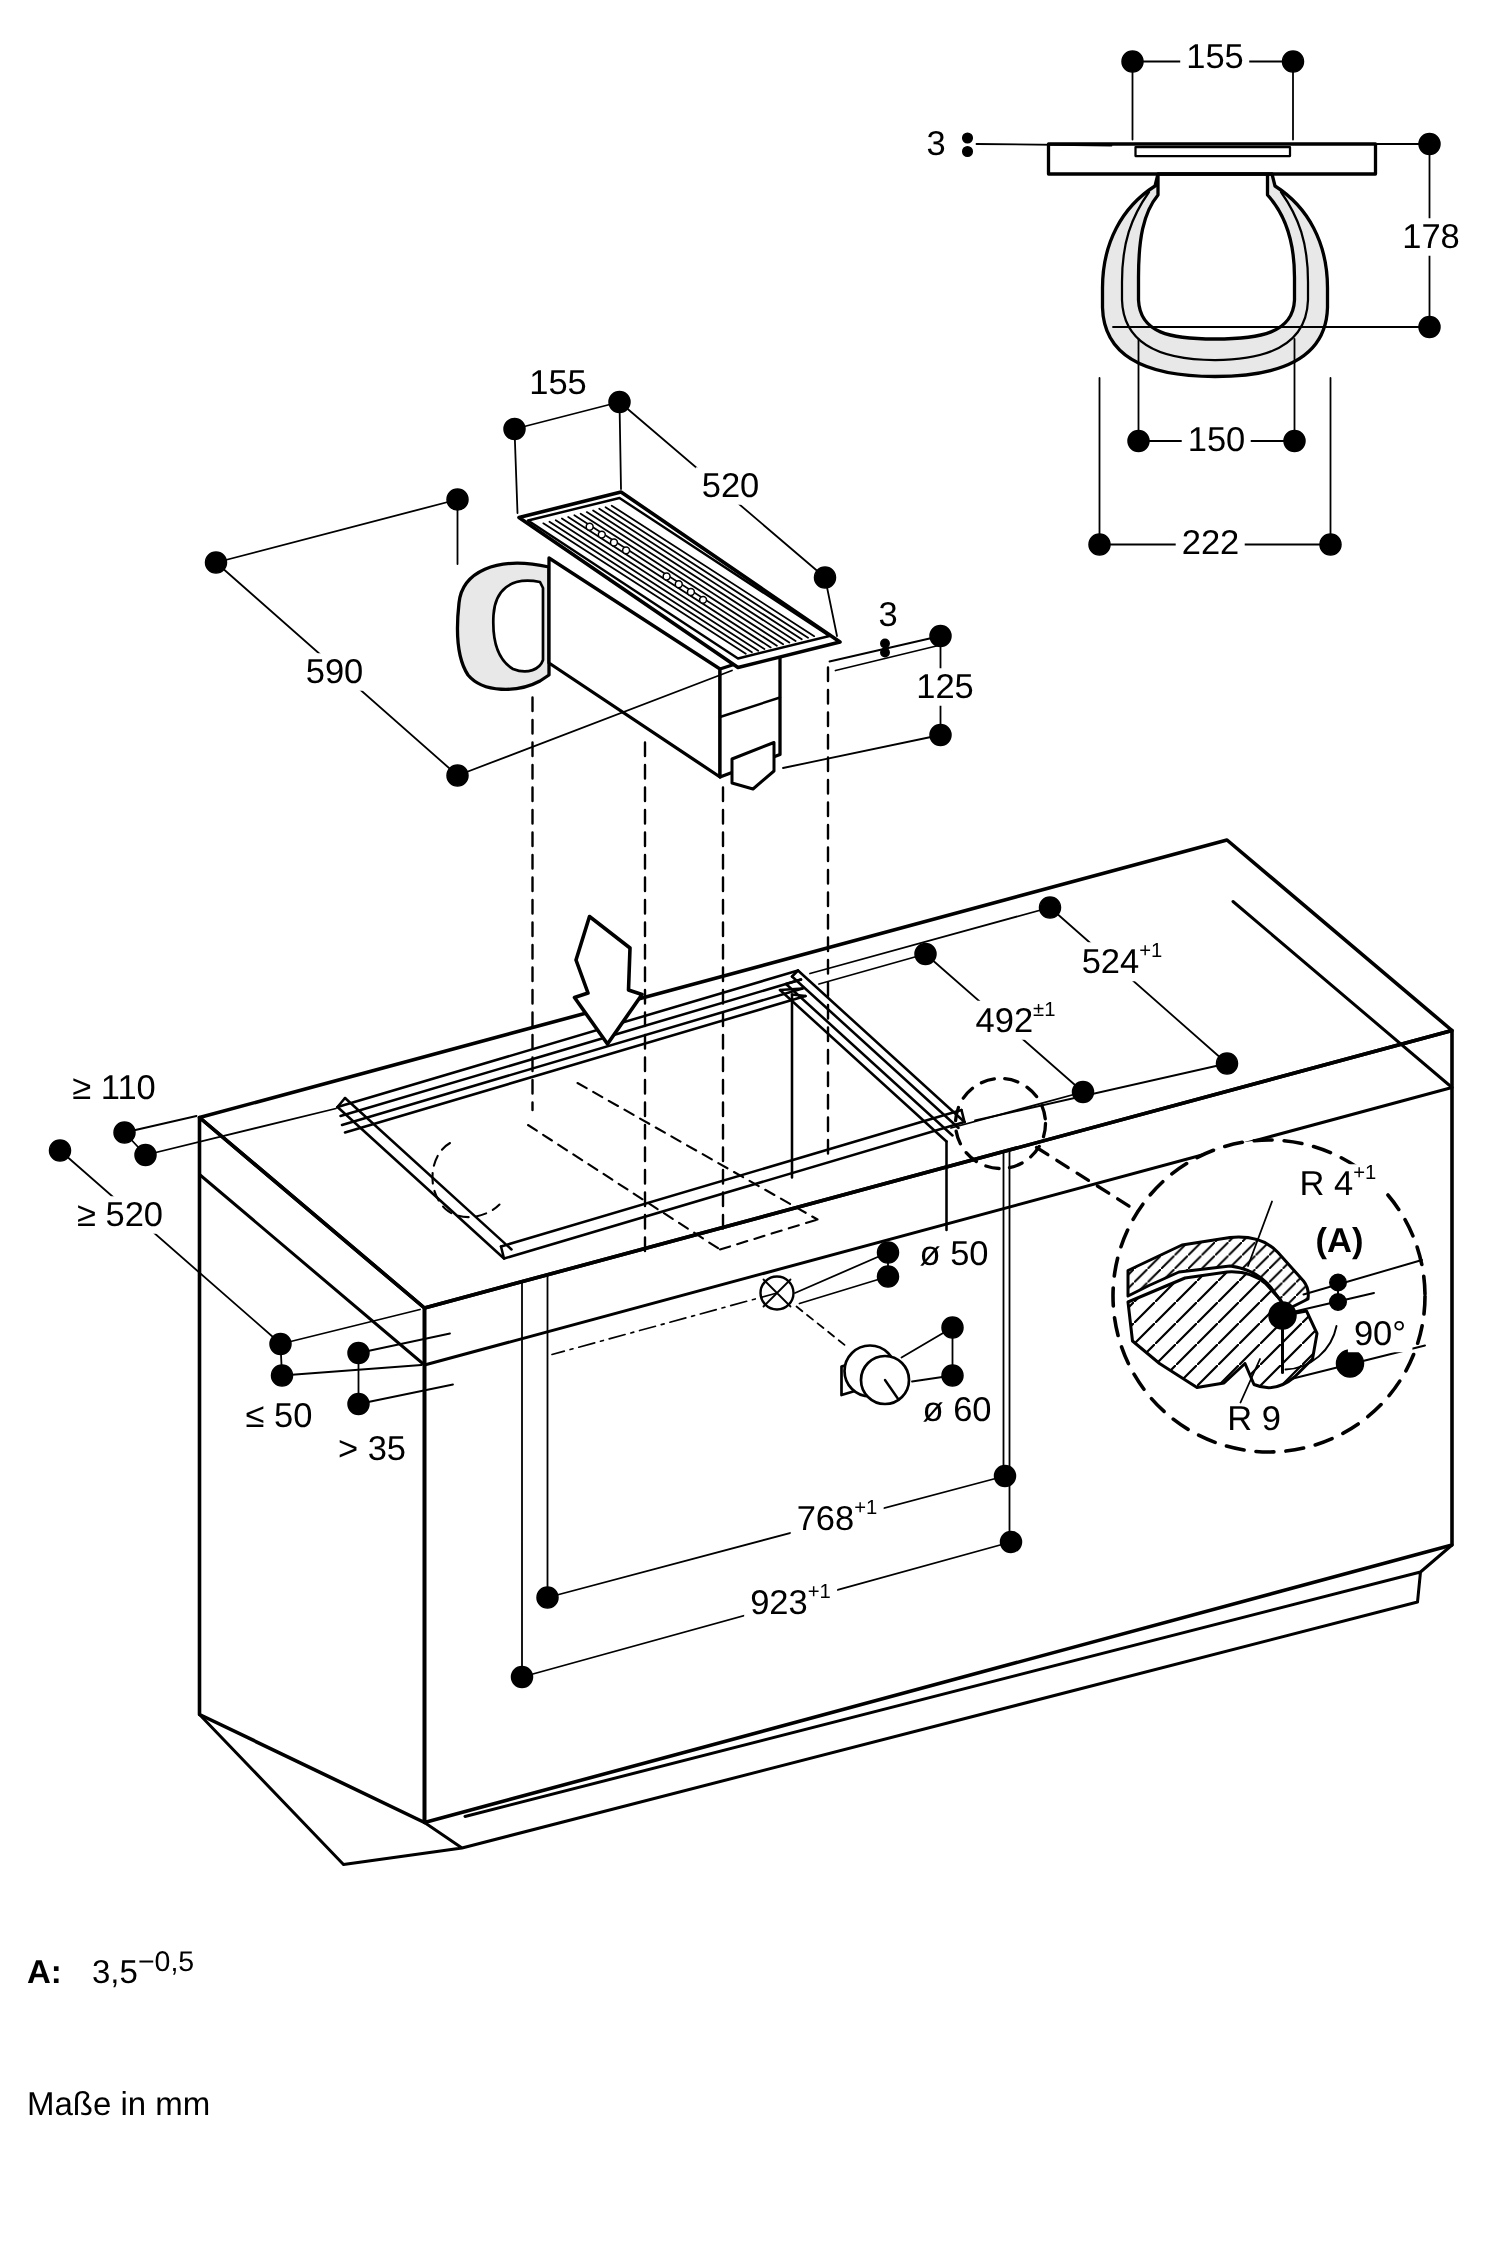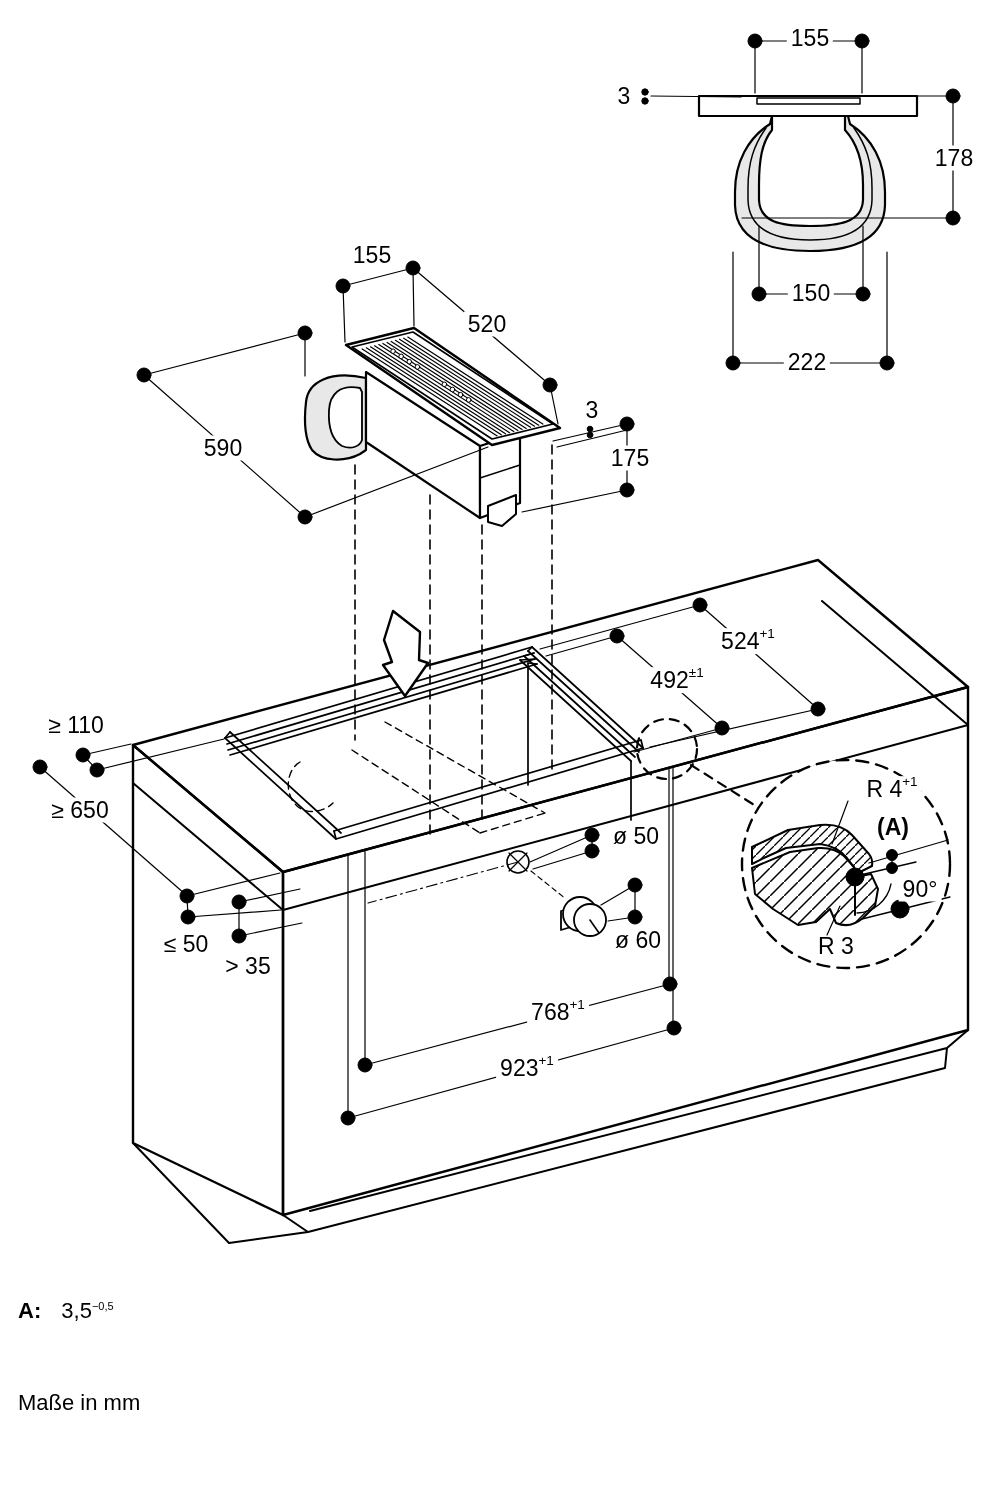--- a/index.html
+++ b/index.html
@@ -5,21 +5,21 @@
   html,body{margin:0;padding:0;background:#fff;}
   .stage{position:relative;width:991px;height:1494px;background:#fff;overflow:hidden;
          font-family:"Liberation Sans", sans-serif;color:#000;}
   .stage svg{position:absolute;left:0;top:0;}
   .lbl{position:absolute;transform:translate(-50%,-50%);font-size:23px;line-height:1;
        white-space:nowrap;color:#000;}
   .lbl.bg{background:#fff;padding:1px 4px;}
   .lbl sup{font-size:13.5px;position:relative;top:-2px;letter-spacing:0;}
   .lbl.bold, .bold{font-weight:bold;}
   .note{position:absolute;font-size:22px;line-height:1.25;white-space:nowrap;}
-  .note sup{font-size:11px;}
+  .note sup{font-size:19px;}
 </style>
 </head>
 <body>
 
 <div class="stage">
 
 <svg id="art" width="1000" height="1494" viewBox="0 0 1000 1494" fill="none" stroke="#000" stroke-linecap="round" stroke-linejoin="round">
 
   <defs>
     <pattern id="hF" width="9" height="9" patternUnits="userSpaceOnUse">
@@ -232,36 +232,36 @@
   <div class="lbl bg" style="left:810px;top:38px;">155</div>
   <div class="lbl" style="left:624px;top:96px;">3</div>
   <div class="lbl bg" style="left:954px;top:158px;">178</div>
   <div class="lbl bg" style="left:811px;top:293px;">150</div>
   <div class="lbl bg" style="left:807px;top:362px;">222</div>
 
   <div class="lbl" style="left:372px;top:255px;">155</div>
   <div class="lbl bg" style="left:487px;top:324px;">520</div>
   <div class="lbl bg" style="left:223px;top:448px;">590</div>
   <div class="lbl" style="left:592px;top:410px;">3</div>
-  <div class="lbl bg" style="left:630px;top:458px;">175</div>
+  <div class="lbl bg" style="left:630px;top:458px;">125</div>
 
   <div class="lbl bg" style="left:748px;top:641px;"><span>524</span><sup>+1</sup></div>
   <div class="lbl bg" style="left:677px;top:680px;"><span>492</span><sup>±1</sup></div>
   <div class="lbl" style="left:76px;top:725px;">≥ 110</div>
-  <div class="lbl bg" style="left:80px;top:810px;">≥ 650</div>
+  <div class="lbl bg" style="left:80px;top:810px;">≥ 520</div>
   <div class="lbl" style="left:186px;top:944px;">≤ 50</div>
   <div class="lbl" style="left:248px;top:966px;">&gt; 35</div>
   <div class="lbl" style="left:636px;top:836px;">ø 50</div>
   <div class="lbl" style="left:638px;top:940px;">ø 60</div>
   <div class="lbl bg" style="left:558px;top:1012px;"><span>768</span><sup>+1</sup></div>
   <div class="lbl bg" style="left:527px;top:1068px;"><span>923</span><sup>+1</sup></div>
 
   <div class="lbl bg" style="left:856px;top:789px;margin-left:36px;"><span>R 4</span><sup>+1</sup></div>
   <div class="lbl bold" style="left:893px;top:827px;">(A)</div>
   <div class="lbl bg" style="left:920px;top:889px;">90°</div>
-  <div class="lbl" style="left:836px;top:946px;">R 3</div>
+  <div class="lbl" style="left:836px;top:946px;">R 9</div>
 
   <div class="note" style="left:18px;top:1297px;">
     <span class="bold">A:</span>
     <span style="margin-left:14px;">3,5</span><sup>−0,5</sup>
   </div>
   <div class="note" style="left:18px;top:1389px;">Maße in mm</div>
 </div>
 
 </body></html>

